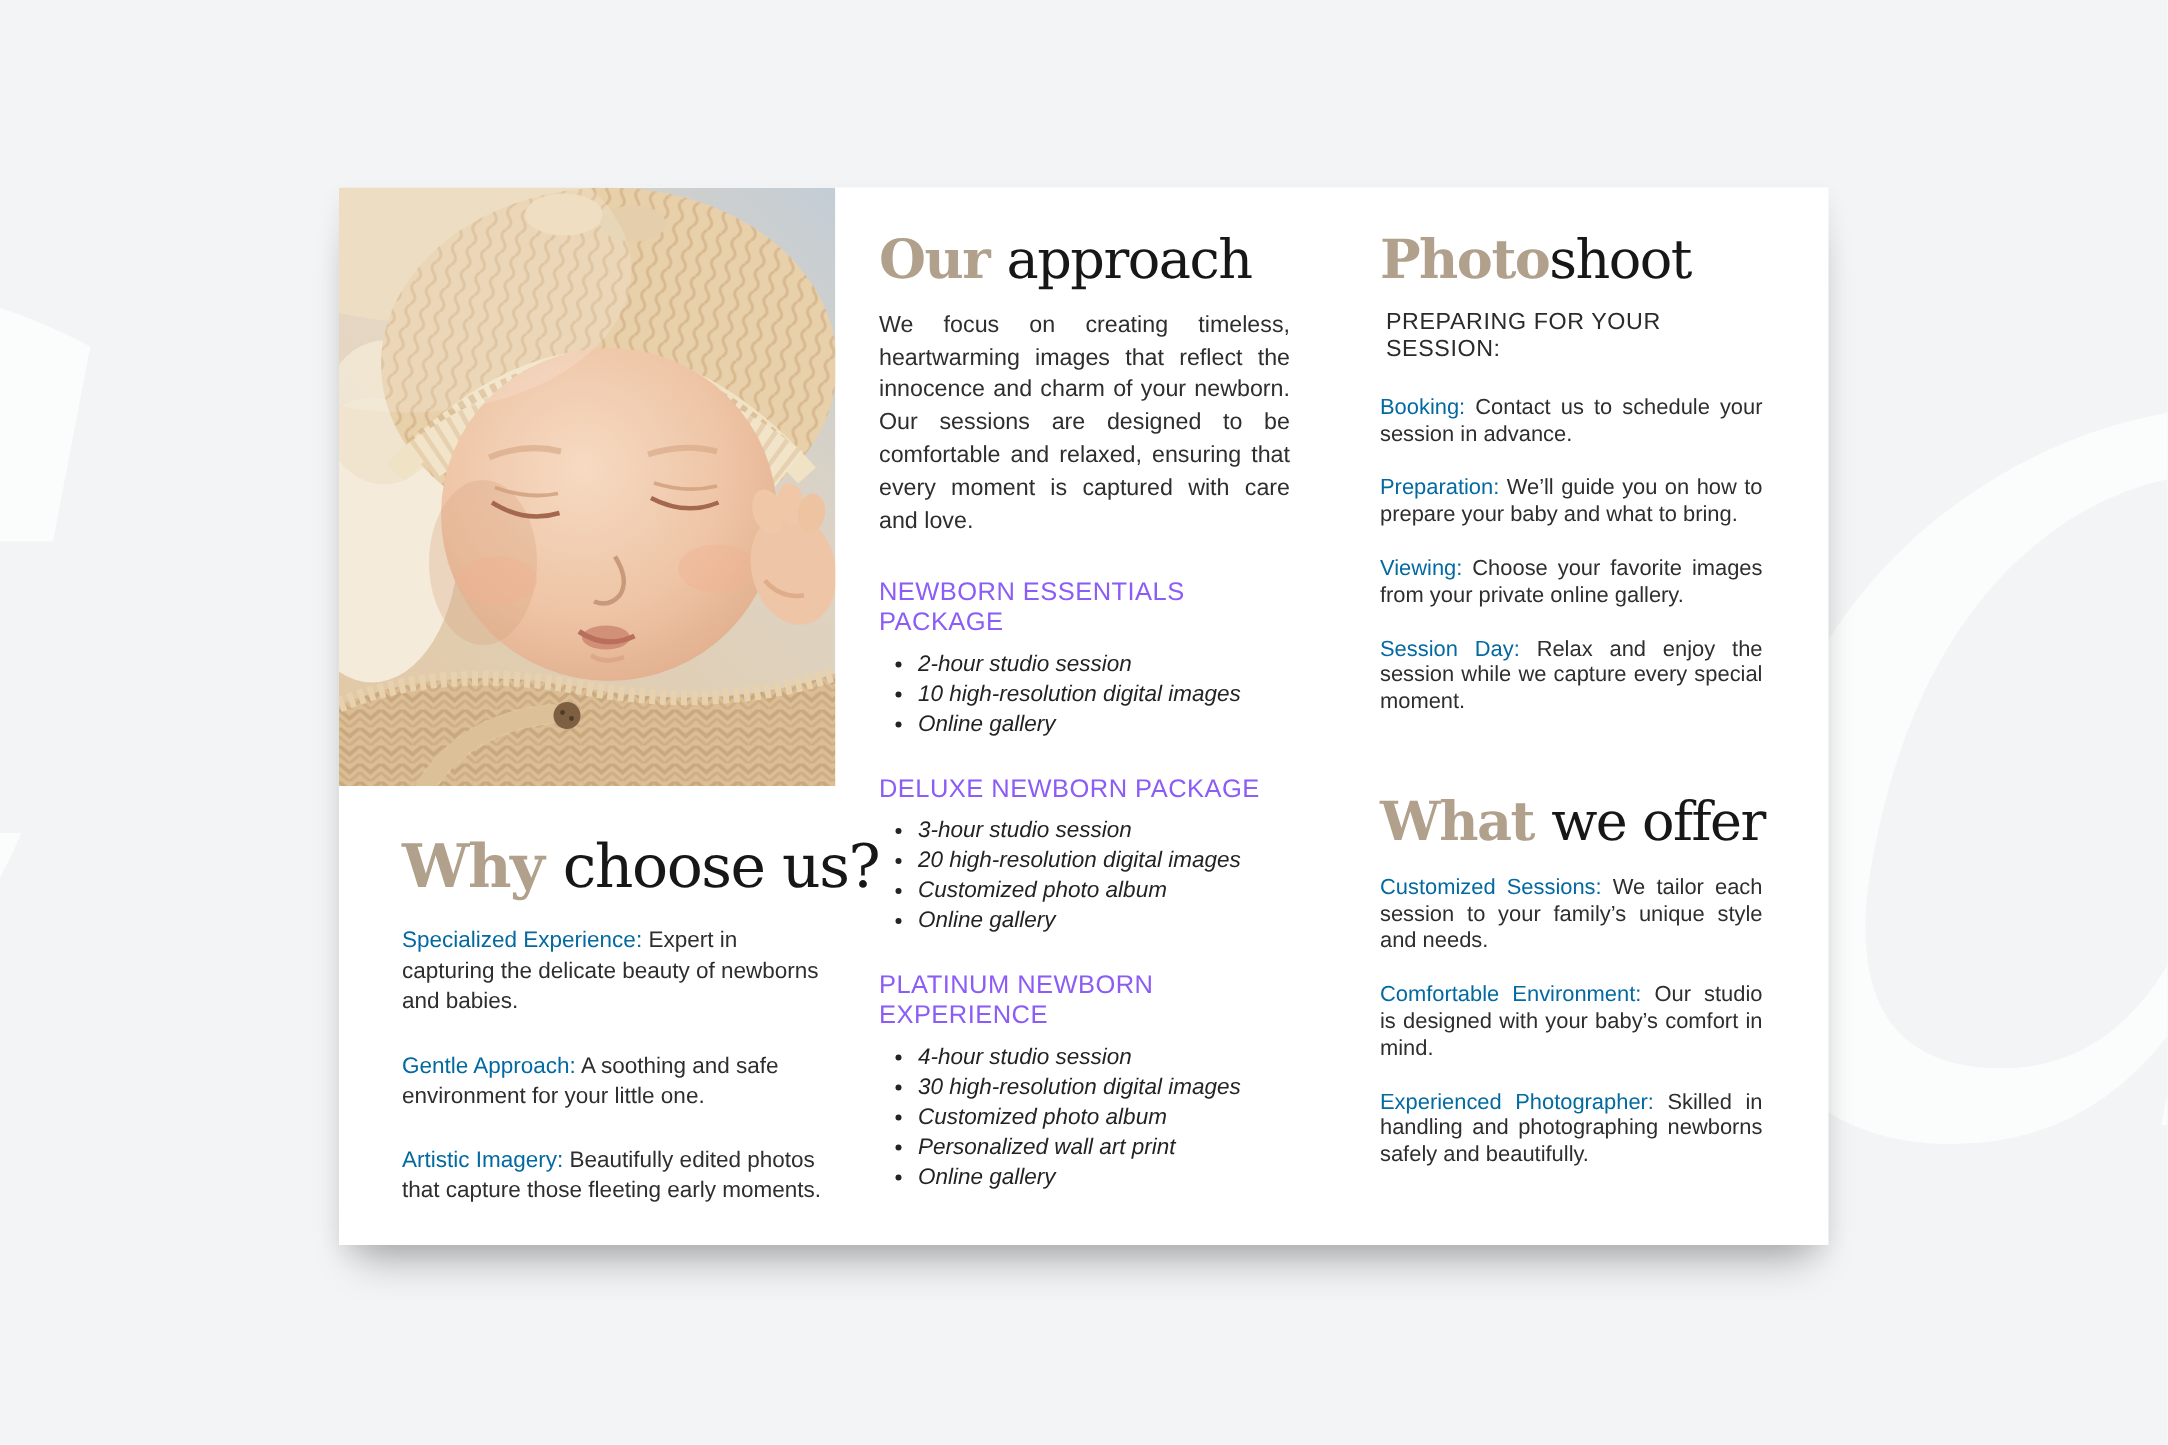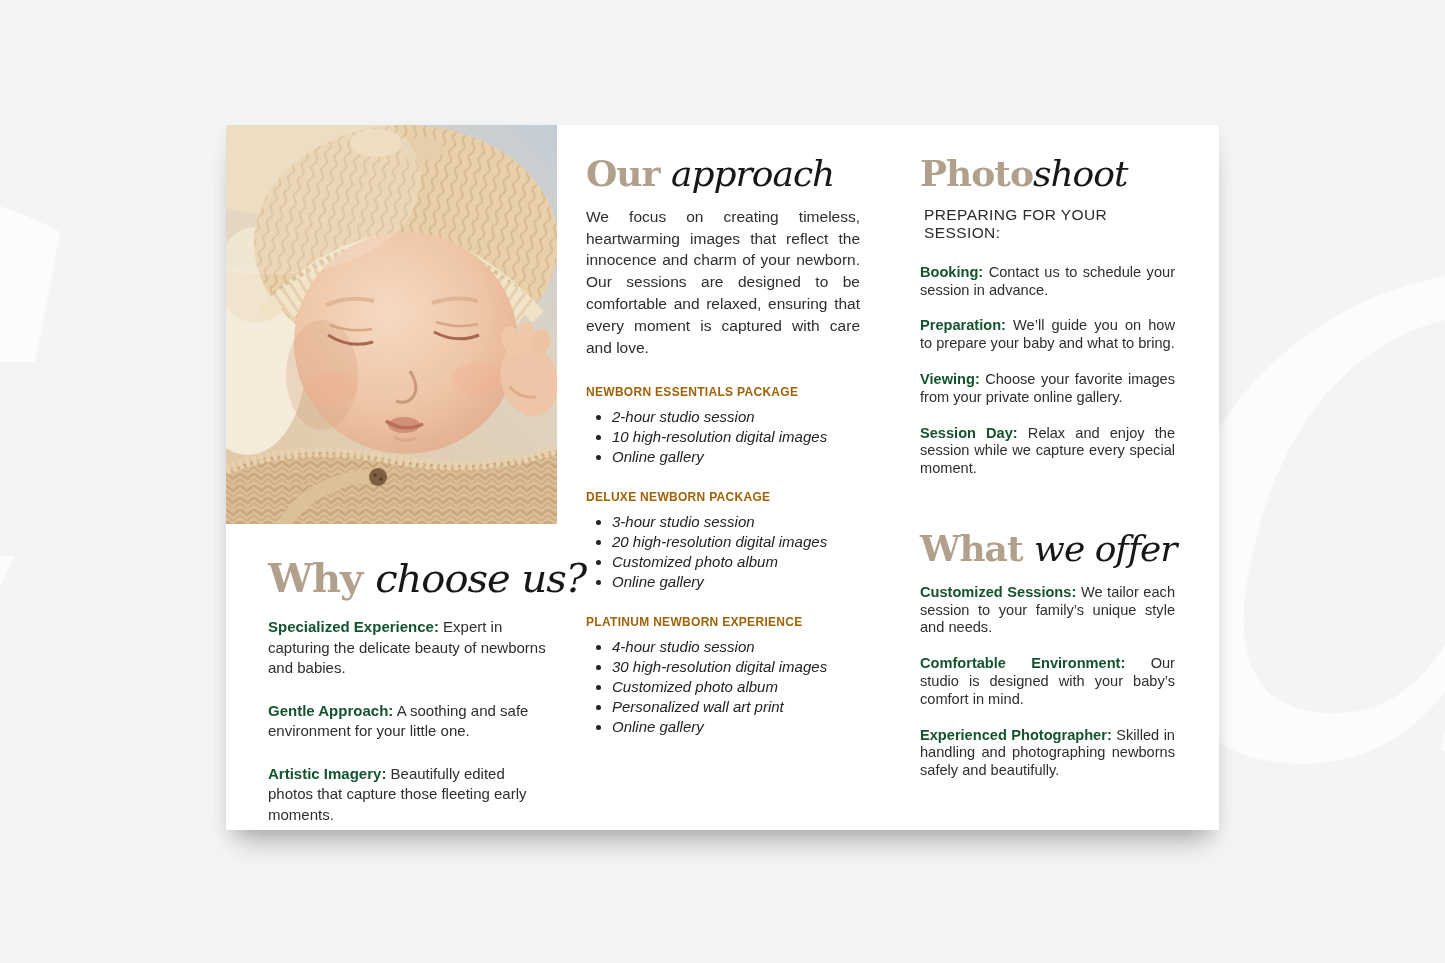--- a/index.html
+++ b/index.html
@@ -45,38 +45,37 @@
     font-size:36px;
     line-height:1.05;
     letter-spacing:-1px;
     color:#b1a08b;
     margin-bottom:13px;
     white-space:nowrap;
   }
   .left-col .heading { font-size:40px; margin-bottom:18px; }
   .heading .ital {
     font-weight:500;
-    font-style:italic;
     color:#171717;
   }
 
   .item { font-size:15px; line-height:20.5px; color:#2e2e30; margin-bottom:22px; }
-  .item strong { color:#14532d; font-weight:700; }
+  .item strong { color:#0369a1; font-weight:400; }
   .just { text-align:justify; }
 
   .mid-body {
     font-size:15.5px; line-height:21.8px; color:#2e2e30;
     text-align:justify; margin-bottom:27px;
   }
 
   .pkg { margin-bottom:23px; }
   .pkg:last-child { margin-bottom:0; }
   .pkg-title {
-    font-size:12px; font-weight:700; letter-spacing:0.3px;
-    color:#a16207; margin-bottom:8px;
+    font-size:17px; font-weight:400; letter-spacing:0.3px;
+    color:#8b5cf6; margin-bottom:8px;
   }
   .pkg ul { list-style:disc; padding-left:26px; }
   .pkg li { font-size:15px; line-height:20px; color:#232325;font-style:italic; }
 
   .subhead {
     font-size:15.5px; letter-spacing:0.4px; color:#2b2b2d;
     margin:2px 0 22px 4px;
   }
   .right-col .item { font-size:14.6px; line-height:17.8px; margin-bottom:18px; }
   .offer-heading { margin-top:52px; margin-bottom:16px; }

